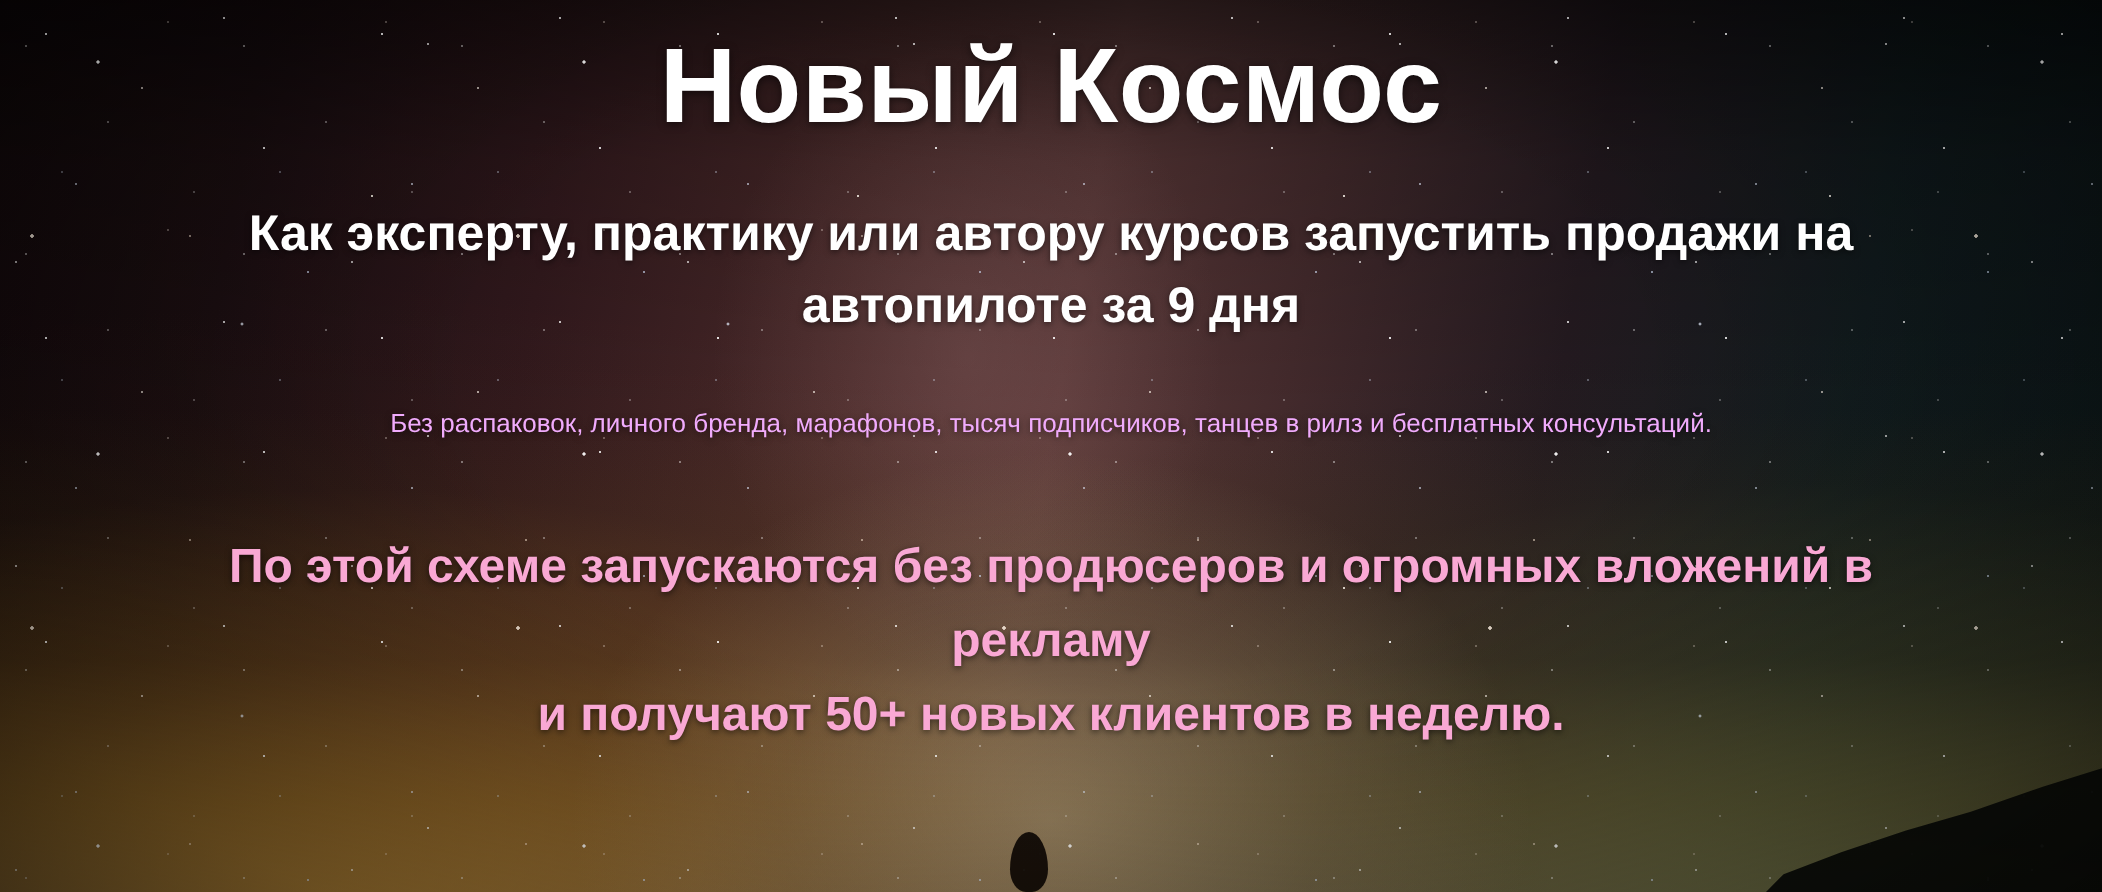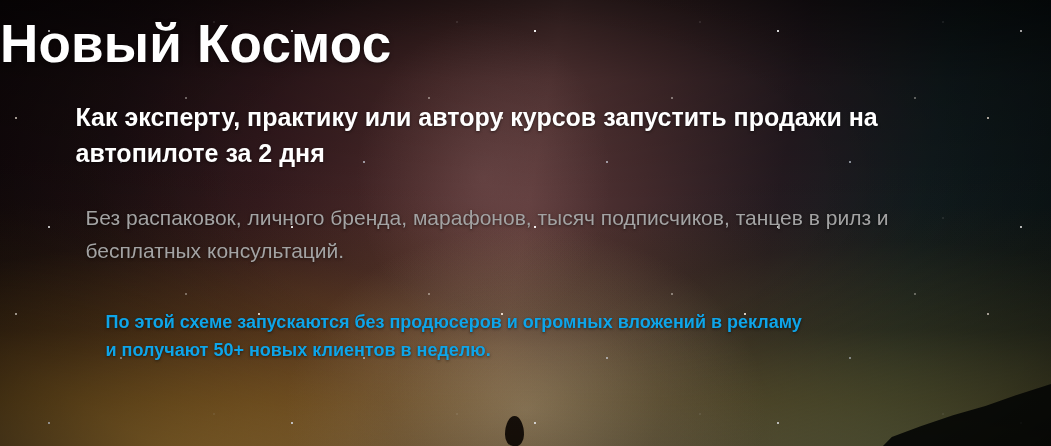--- a/index.html
+++ b/index.html
@@ -152,21 +152,21 @@
     border-radius: 50% 50% 42% 42% / 62% 62% 38% 38%;
     opacity: 0.95;
   }
 
   
   .content {
     position: relative;
     z-index: 5;
     width: 100%;
     height: 100%;
-    text-align: left;
+    text-align: center;
   }
 
   .hero-title {
     margin: 0;
     padding-top: 14px;
     font-size: 53px;
     font-weight: bold;
     line-height: 1.12;
     color: #ffffff;
     letter-spacing: 0.2px;
@@ -182,37 +182,37 @@
     color: #ffffff;
     max-width: 900px;
     margin-left: auto;
     margin-right: auto;
     text-shadow: 0 1px 3px rgba(0,0,0,0.5);
   }
 
   .hero-body {
     margin: 0;
     padding-top: 31px;
-    font-size: 21px;
+    font-size: 13px;
     font-weight: normal;
     line-height: 1.55;
-    color: #a3a3a3;
+    color: #f0abfc;
     max-width: 880px;
     margin-left: auto;
     margin-right: auto;
     text-shadow: 0 1px 3px rgba(0,0,0,0.5);
   }
 
   .hero-highlight {
     margin: 0;
     padding-top: 42px;
-    font-size: 18px;
+    font-size: 24px;
     font-weight: bold;
     line-height: 1.55;
-    color: #0ea5e9;
+    color: #f9a8d4;
     max-width: 840px;
     margin-left: auto;
     margin-right: auto;
     text-shadow: 0 1px 3px rgba(0,0,0,0.55);
   }
 
   .hl-line { display: block; }
 </style>
 </head>
 <body>
@@ -228,21 +228,21 @@
   <div class="bg-layer bg-stars-a"></div>
   <div class="bg-layer bg-stars-b"></div>
   <div class="bg-mountain-right"></div>
   <div class="bg-figure-center"></div>
   <div class="bg-layer bg-vignette"></div>
 
   <div class="content">
 
     <h1 class="hero-title">Новый Космос</h1>
 
-    <h2 class="hero-subtitle">Как эксперту, практику или автору курсов запустить продажи на автопилоте за 2 дня</h2>
+    <h2 class="hero-subtitle">Как эксперту, практику или автору курсов запустить продажи на автопилоте за 9 дня</h2>
 
     <p class="hero-body">Без распаковок, личного бренда, марафонов, тысяч подписчиков, танцев в рилз и бесплатных консультаций.</p>
 
     <p class="hero-highlight">
       <span class="hl-line">По этой схеме запускаются без продюсеров и огромных вложений в рекламу</span>
       <span class="hl-line">и получают 50+ новых клиентов в неделю.</span>
     </p>
 
   </div>
 </div>

